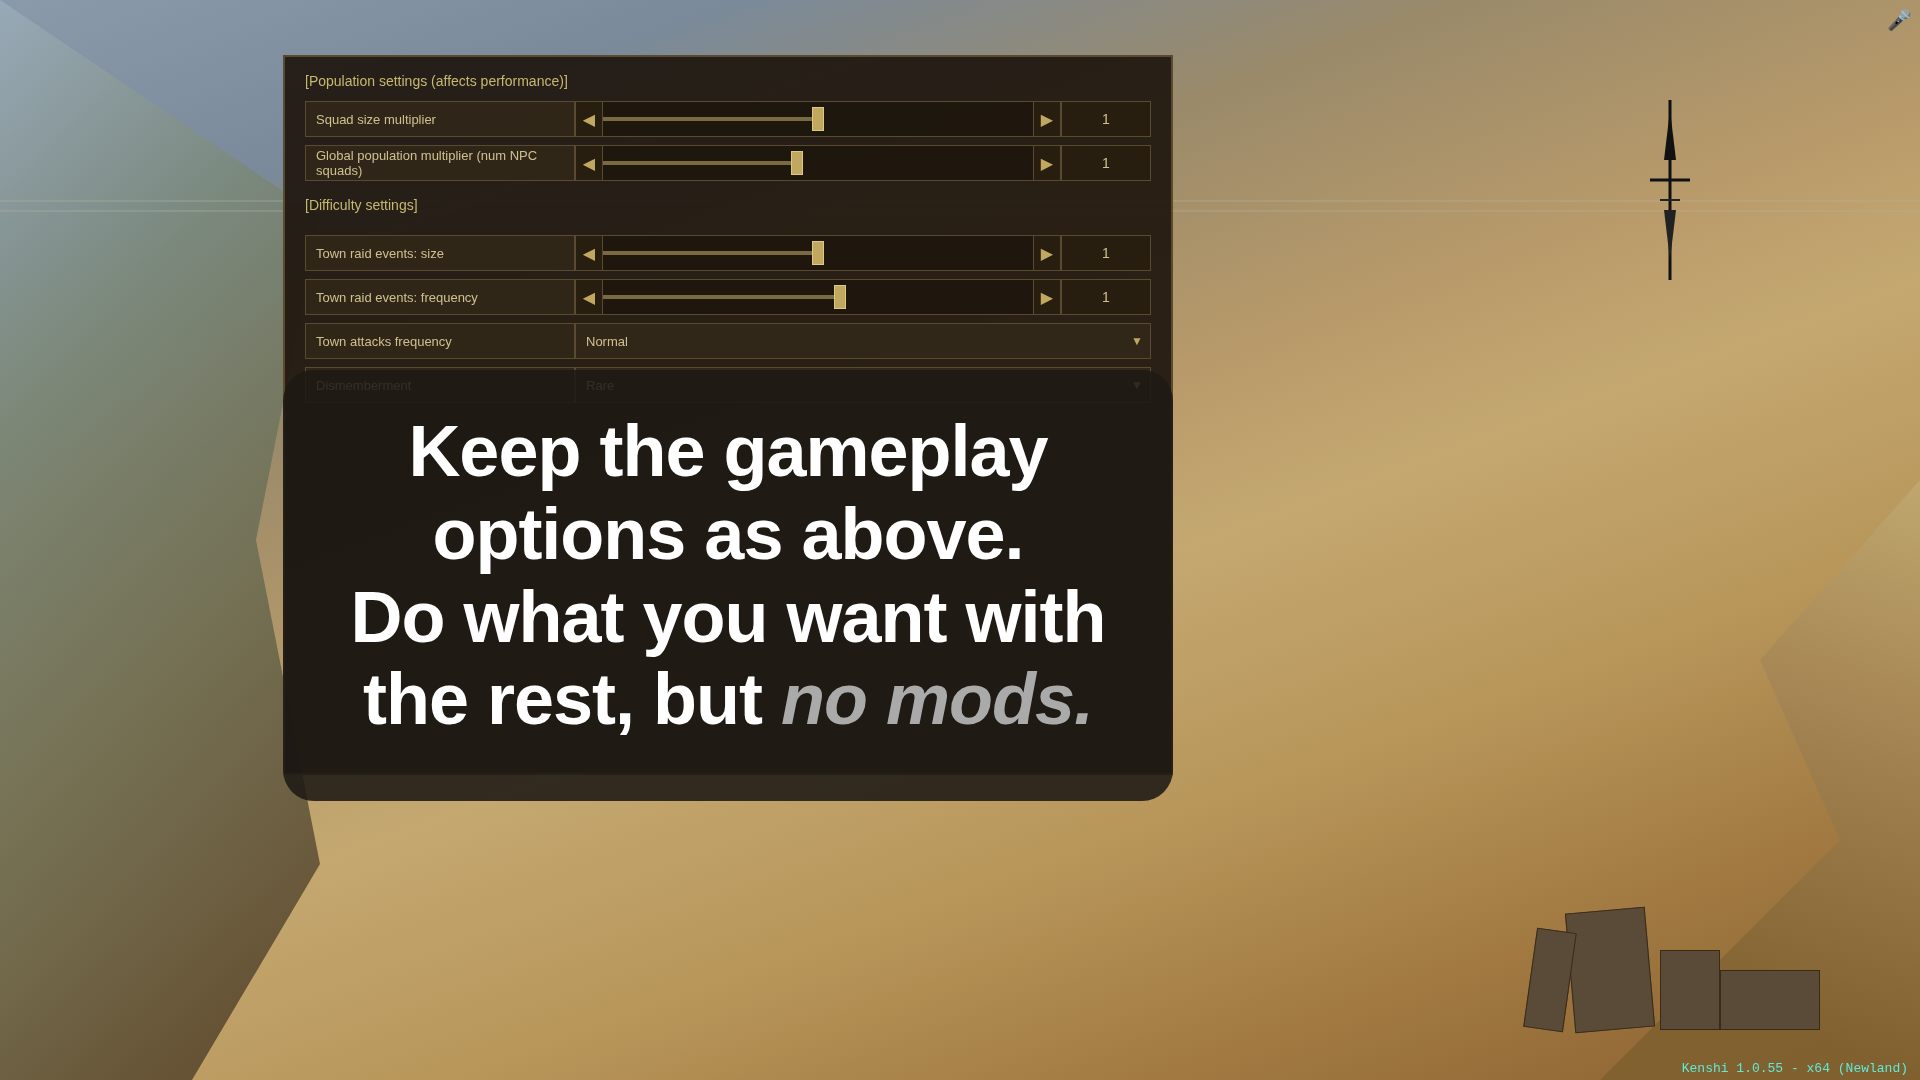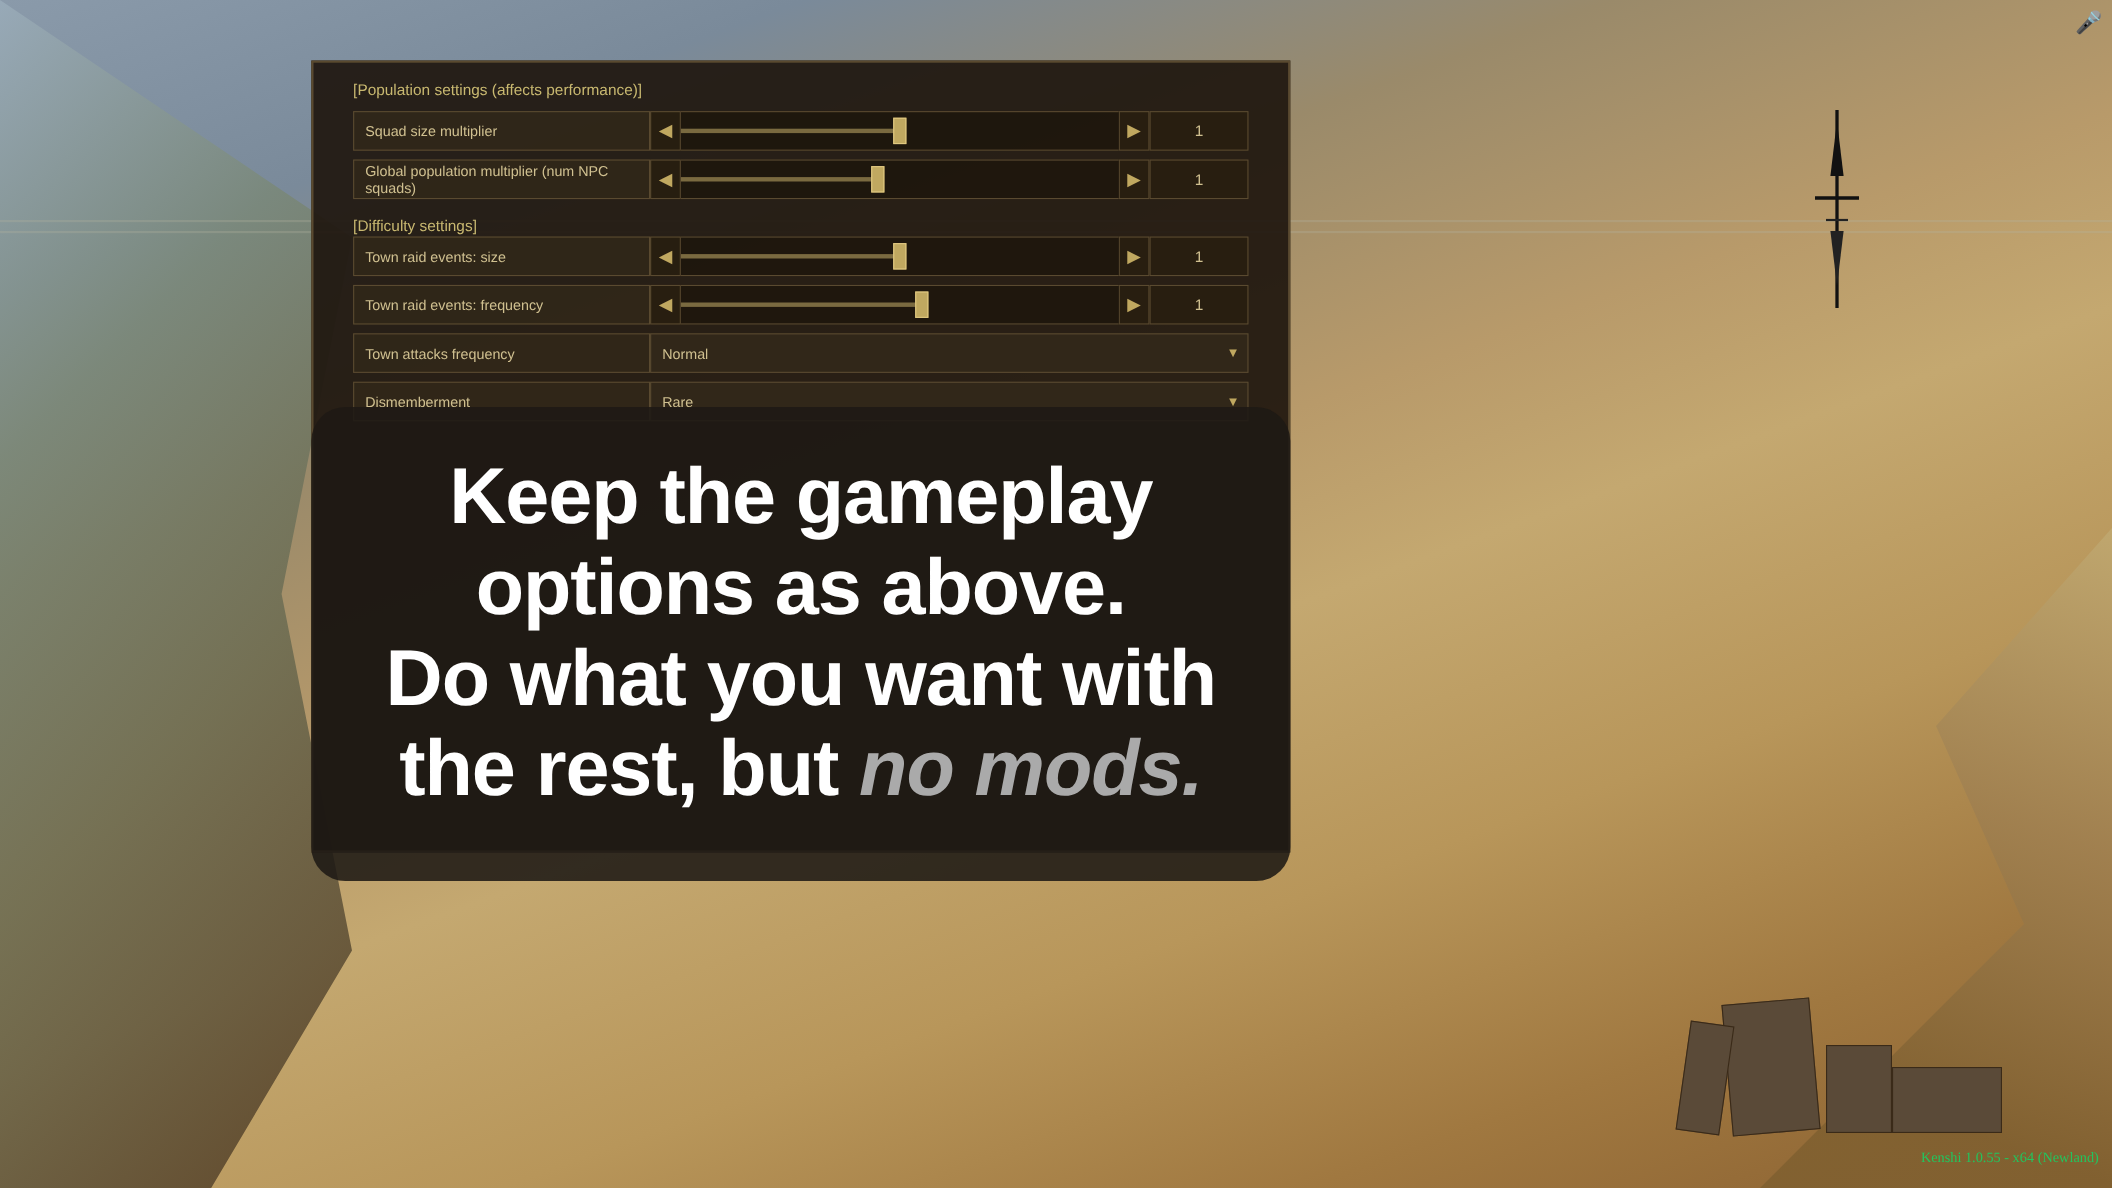--- a/index.html
+++ b/index.html
@@ -137,21 +137,21 @@
     }
 
     .tab.active {
       color: #e8d890;
       border-bottom: 2px solid #e8d890;
       font-weight: bold;
     }
 
     
     .settings-content {
-      padding: 16px 36px;
+      padding: 16px 20px;
     }
 
     .section-header {
       color: #c8b870;
       font-size: 14px;
       margin-bottom: 12px;
       font-family: Arial, sans-serif;
     }
 
     
@@ -273,21 +273,21 @@
       top: 50%;
       transform: translateY(-50%);
       color: #c0a860;
       pointer-events: none;
       font-size: 12px;
     }
 
     .difficulty-header {
       color: #c8b870;
       font-size: 14px;
-      margin: 16px 0 2px 0;
+      margin: 16px 0 22px 0;
       font-family: Arial, sans-serif;
     }
 
     
     .overlay-text {
       position: absolute;
       left: 283px;
       top: 370px;
       width: 890px;
       background: rgba(30, 25, 20, 0.88);
@@ -307,25 +307,25 @@
     }
 
     .overlay-italic {
       font-style: italic;
       color: #aaaaaa;
     }
 
     
     .version-text {
       position: absolute;
-      bottom: 20px;
+      bottom: 4px;
       right: 12px;
-      color: #22c55e;
+      color: #5eead4;
       font-size: 13px;
-      font-family: Liberation Serif, serif;
+      font-family: Liberation Mono, monospace;
       z-index: 10;
     }
 
     
     .mic-icon {
       position: absolute;
       top: 8px;
       right: 8px;
       color: #cccccc;
       font-size: 20px;

